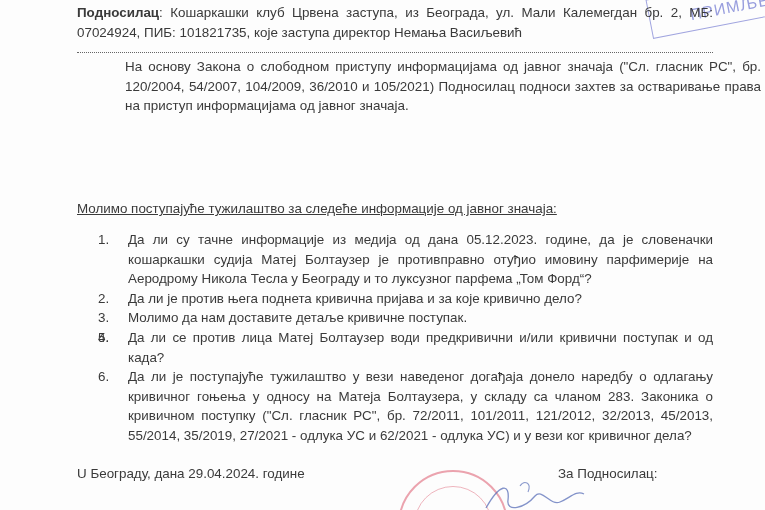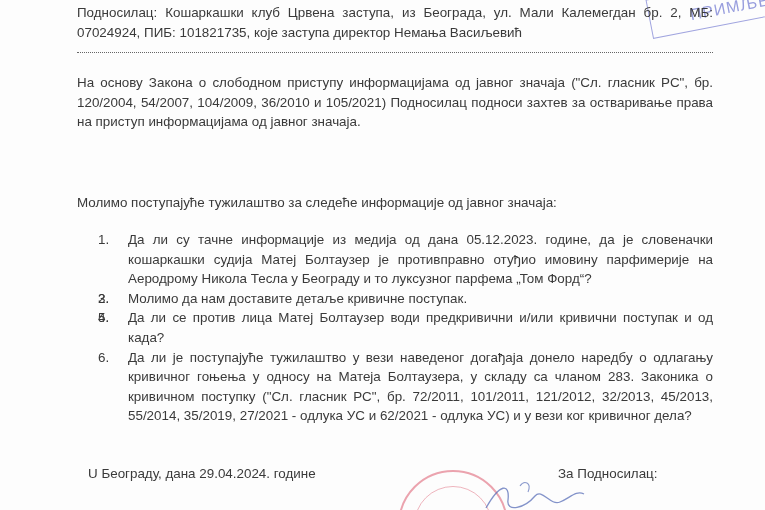--- a/index.html
+++ b/index.html
@@ -39,32 +39,32 @@
       opacity: 0.8;
     }
     .block {
       position: absolute;
       left: 77px;
       width: 636px;
       line-height: 19.5px;
       text-align: justify;
     }
     .block.first { top: 3px; }
-    .label-bold { font-weight: normal; }
+    .label-bold { font-weight: bold; }
     .dotted-sep {
       position: absolute;
       left: 77px;
       top: 52px;
       width: 636px;
       border-top: 1px dotted #666;
       height: 0;
     }
-    .para2 { top: 73px; }
+    .para2 { top: 57px; margin-left: 48px; }
     .para3 { top: 122px; }
-    .para4 { top: 193px; }
+    .para4 { top: 199px; text-decoration: underline; }
     ol.questions {
       position: absolute;
       left: 98px;
       top: 230px;
       width: 615px;
       margin: 0;
       padding: 0;
       list-style: none;
       line-height: 19.6px;
     }
@@ -75,21 +75,20 @@
     }
     ol.questions li .num {
       position: absolute;
       left: 0;
       top: 0;
     }
     .place-date {
       position: absolute;
       left: 77px;
       top: 466px;
-      margin-left: 11px;
     }
     .for-submitter {
       position: absolute;
       left: 558px;
       top: 466px;
     }
     .seal {
       position: absolute;
       left: 398px;
       top: 470px;
@@ -133,20 +132,21 @@
 
   <div class="block para4">Молимо поступајуће тужилаштво за следеће информације од јавног значаја:</div>
 
   <ol class="questions">
     <li>
       <span class="num">1.</span>
       <span>Да ли су тачне информације из медија од дана 05.12.2023. године, да је словеначки кошаркашки судија Матеј Болтаузер је противправно отуђио имовину парфимерије на Аеродрому Никола Тесла у Београду и то луксузног парфема „Том Форд“?</span>
     </li>
     <li>
       <span class="num">2.</span>
+      <span>Да ли је против њега поднета кривична пријава и за које кривично дело?</span>
     </li>
     <li>
       <span class="num">3.</span>
       <span>Молимо да нам доставите детаље кривичне поступак.</span>
     </li>
     <li>
       <span class="num">4.</span>
     </li>
     <li>
       <span class="num">5.</span>

